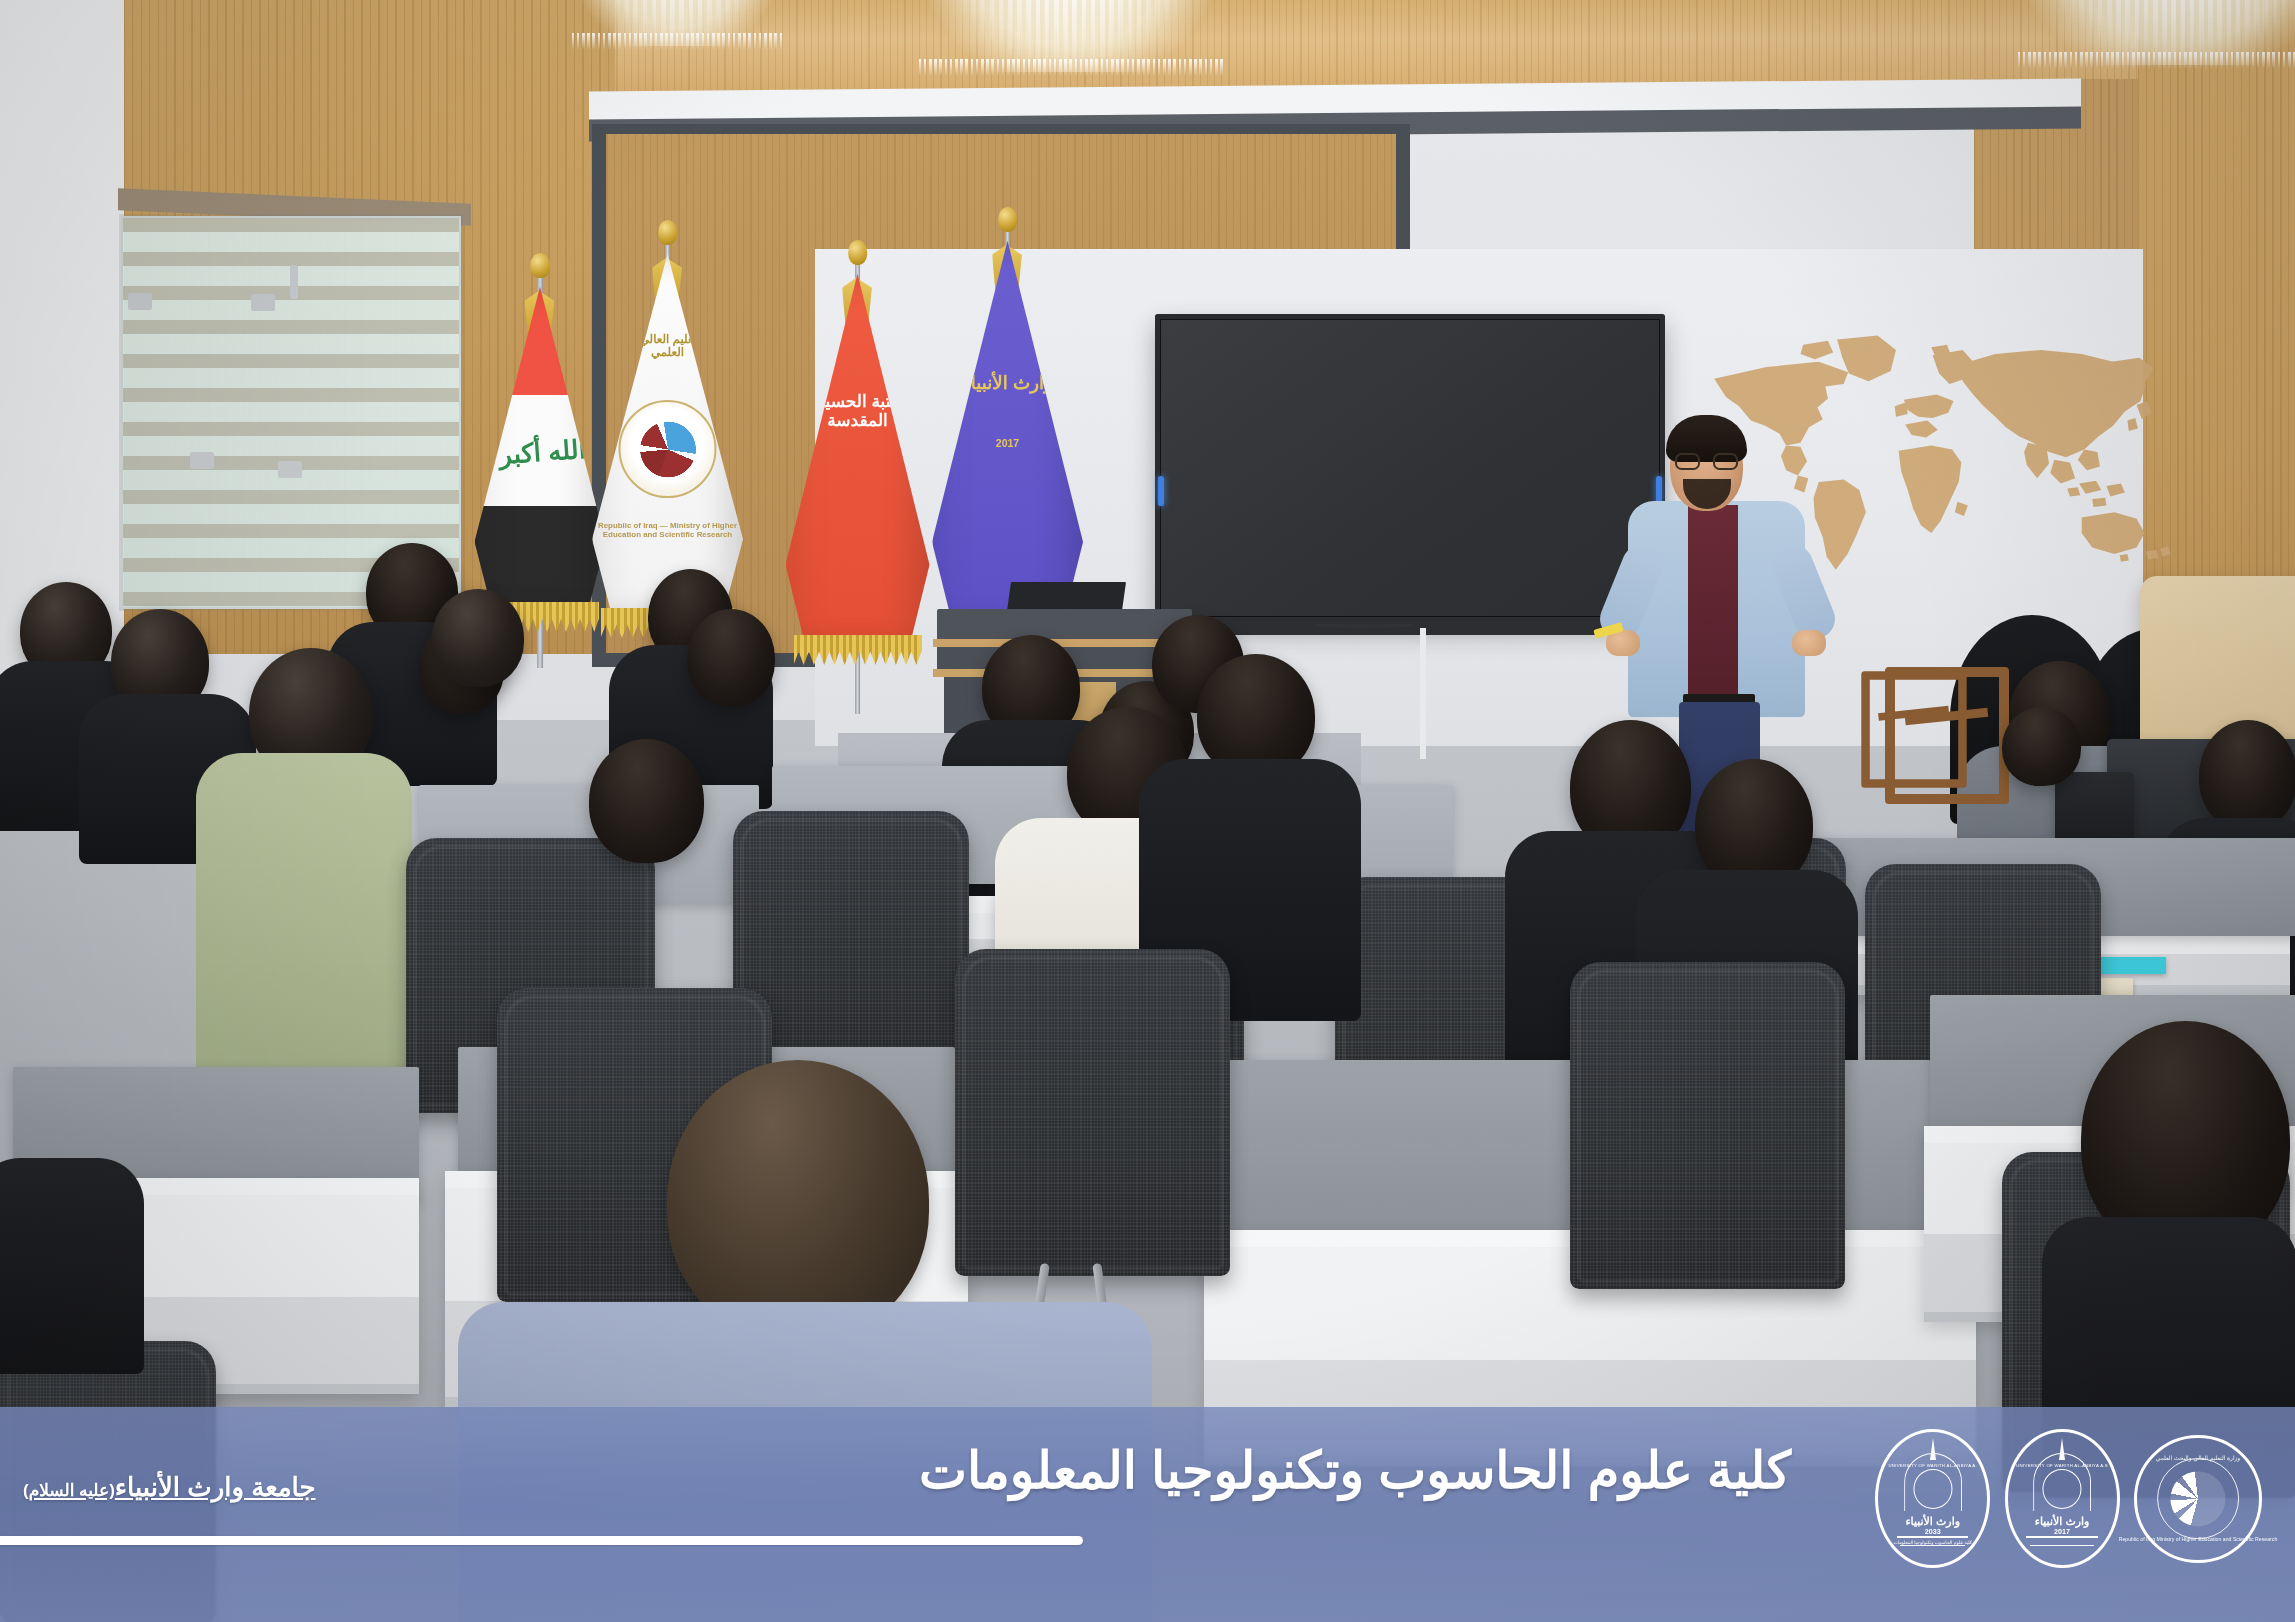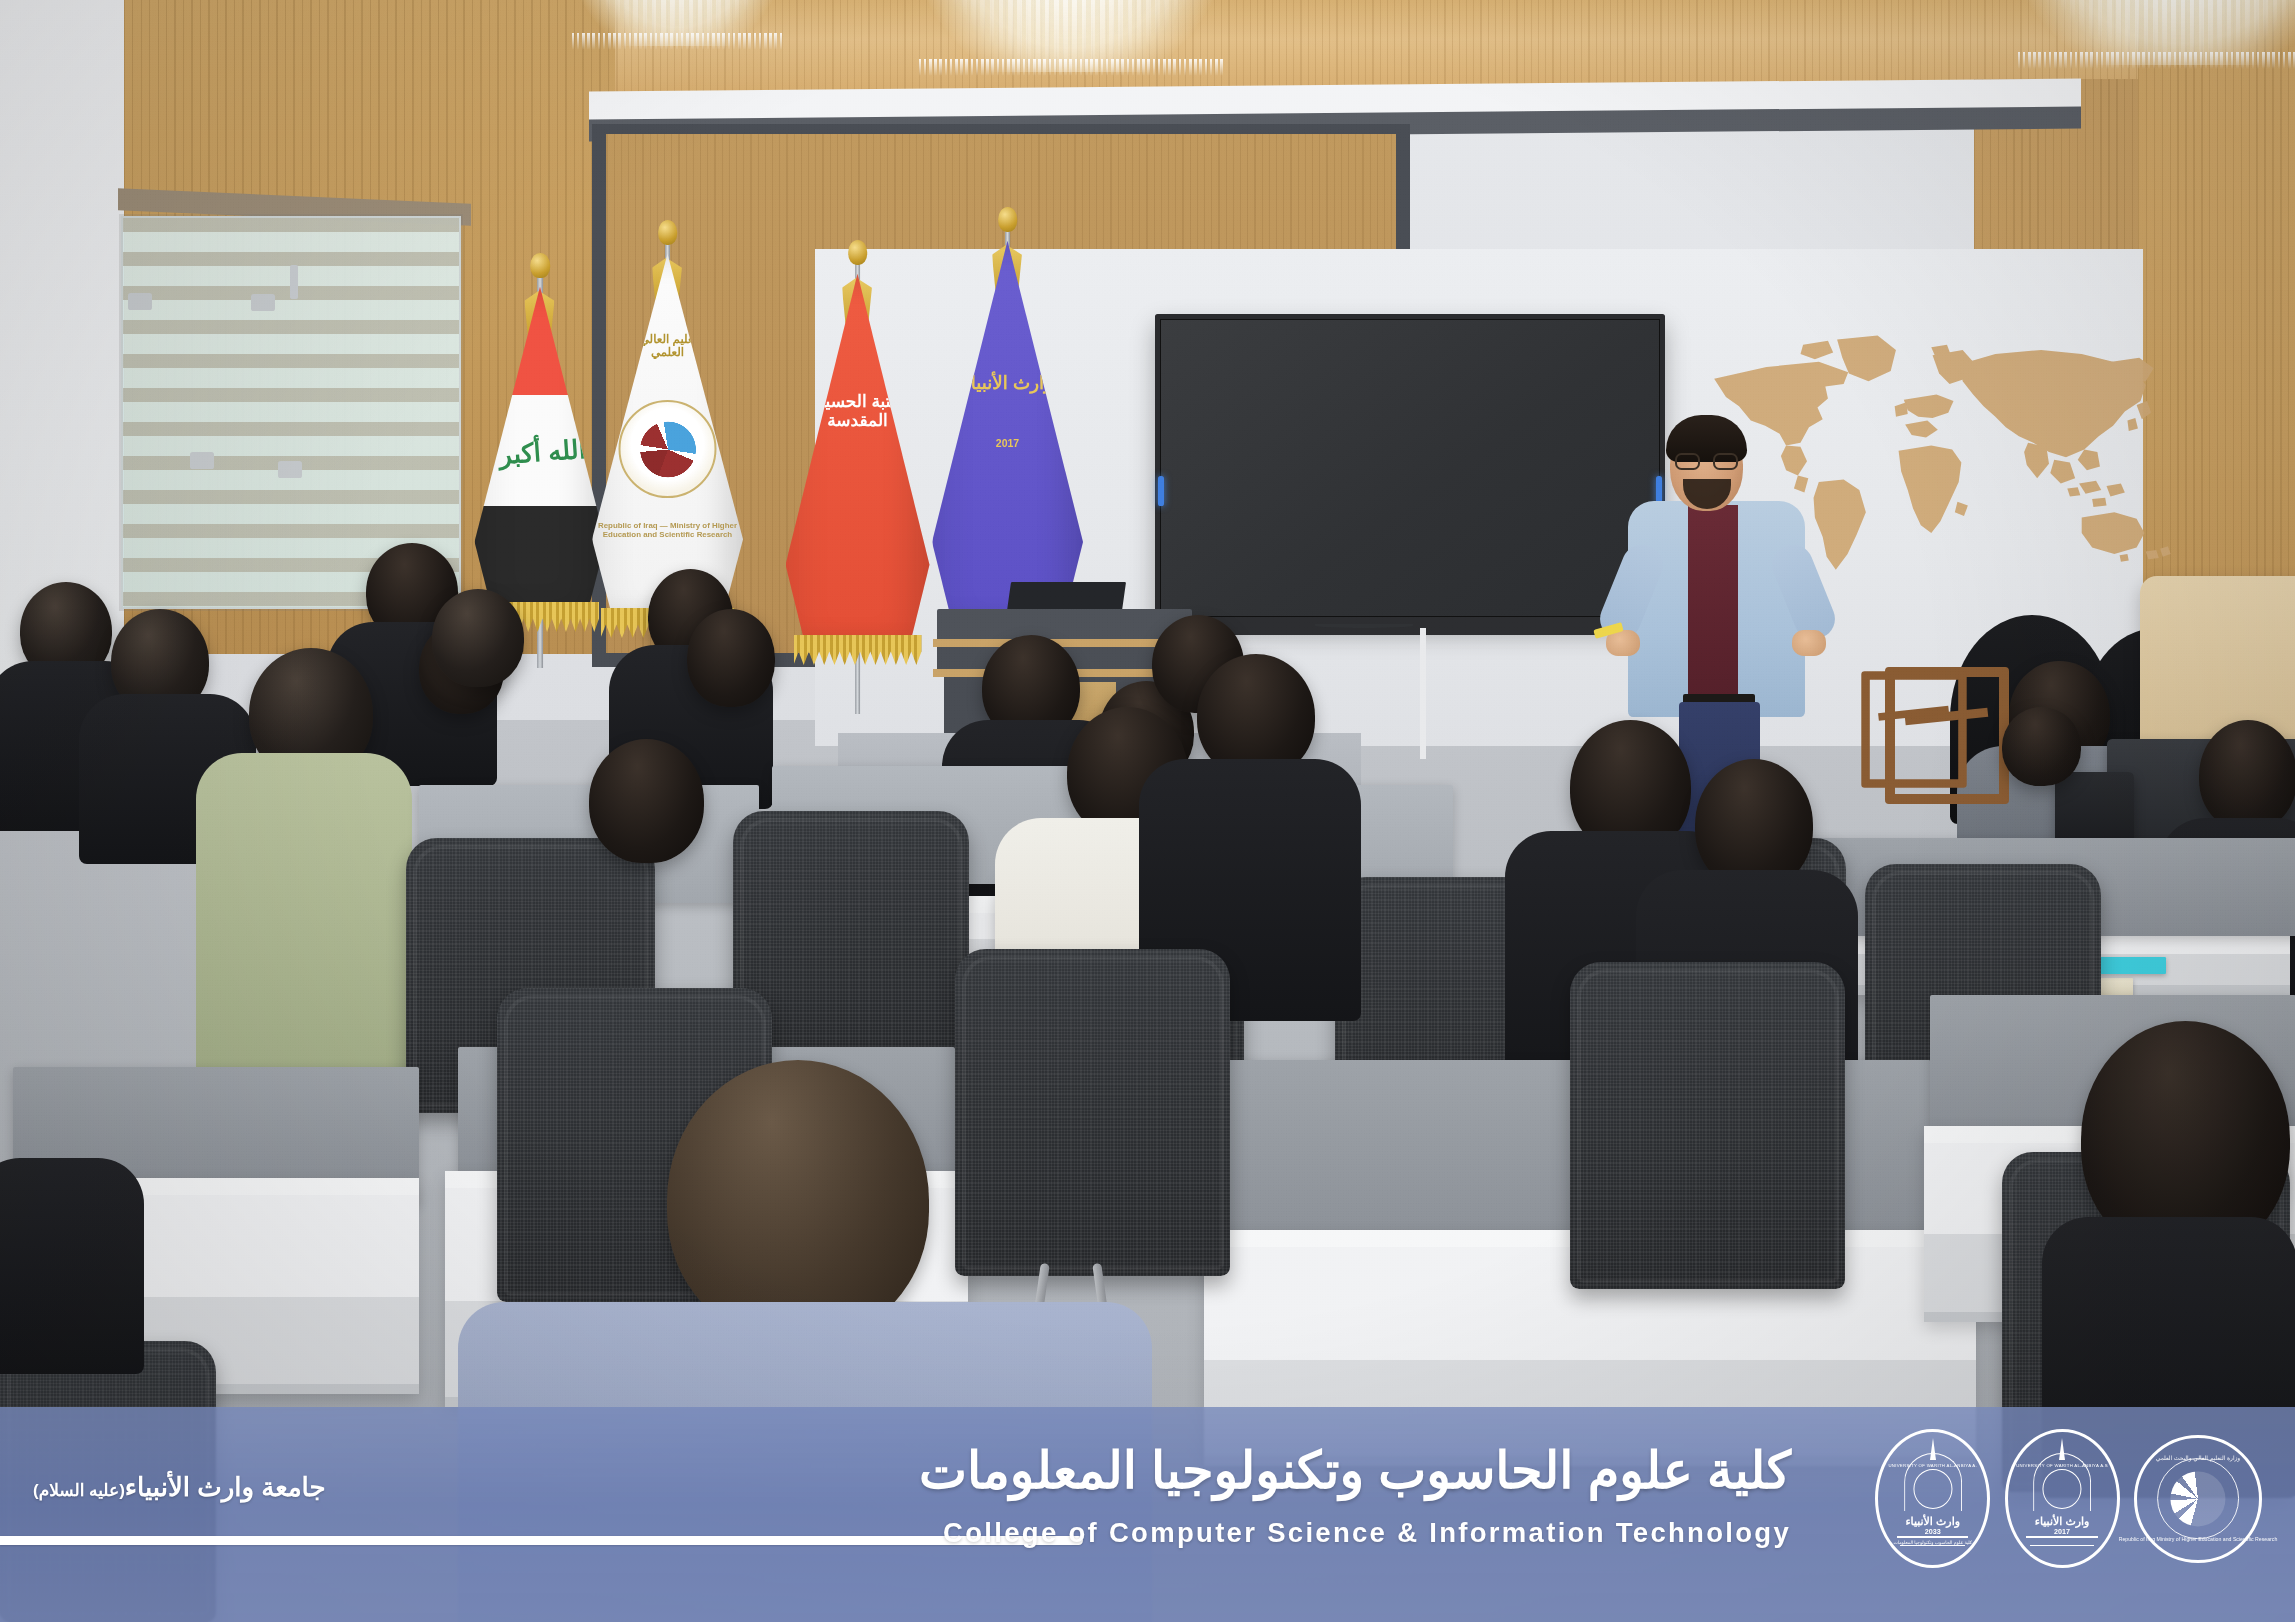--- a/index.html
+++ b/index.html
@@ -426,24 +426,25 @@
 
   
   .banner {
     position:absolute; left:0; bottom:0; width:100%; height:216px;
     background:linear-gradient(180deg, rgba(118,136,186,.80) 0%, rgba(108,126,178,.88) 45%, rgba(116,133,182,.90) 100%);
     backdrop-filter:blur(1.3px);
   }
   .banner-inner { position:absolute; inset:0; }
 
   .uni-ar {
-    position:absolute; left:33px; top:65px;
+    position:absolute; left:23px; top:65px;
     color:#ffffff; font-size:26px; font-weight:bold; direction:rtl;
     text-shadow:0 1.3px 2.6px rgba(0,0,0,.25);
     white-space:nowrap;
+    text-decoration:underline;
   }
   .uni-ar small { font-size:17px; font-weight:bold; }
 
   .rule {
     position:absolute; left:0; top:129px; width:1083px; height:8.5px;
     background:#ffffff; border-radius:0 4.6px 4.6px 0;
     box-shadow:0 0.7px 2px rgba(0,0,0,.18);
   }
 
   .college-ar {
@@ -893,21 +894,20 @@
   <div class="banner">
     <div class="banner-inner">
 
       <div class="uni-ar">
         <span>جامعة وارث الأنبياء</span><small>(عليه السلام)</small>
       </div>
 
       <div class="rule"></div>
 
       <div class="college-ar">كلية علوم الحاسوب وتكنولوجيا المعلومات</div>
-      <div class="college-en">College of Computer Science &amp; Information Technology</div>
 
       <div class="logos">
 
         <div class="logo">
           <div class="logo-inner">
             <div class="crest-spire"></div>
             <div class="crest-dome"></div>
             <div class="crest-ring"></div>
             <div class="crest-arc">UNIVERSITY OF WARITH AL-ANBIYA A.</div>
             <div class="crest-word">وارث الأنبياء</div>

